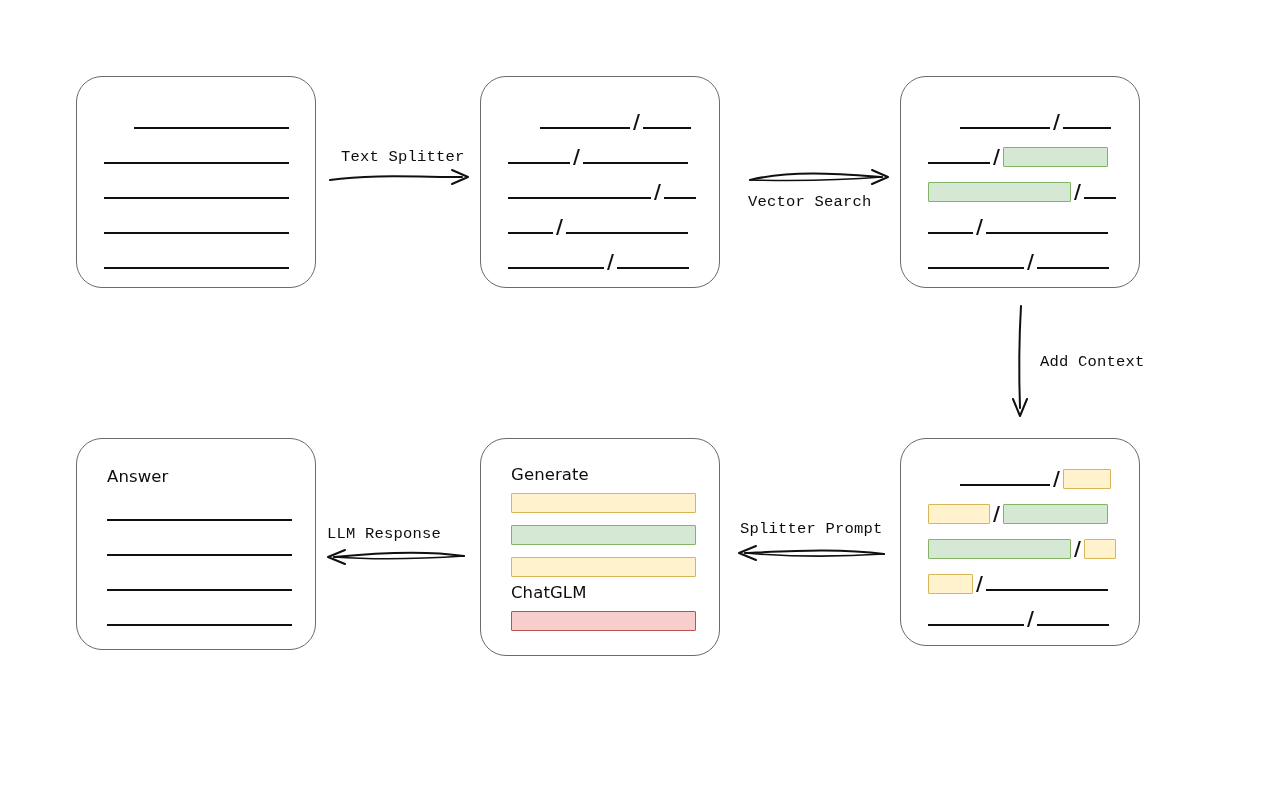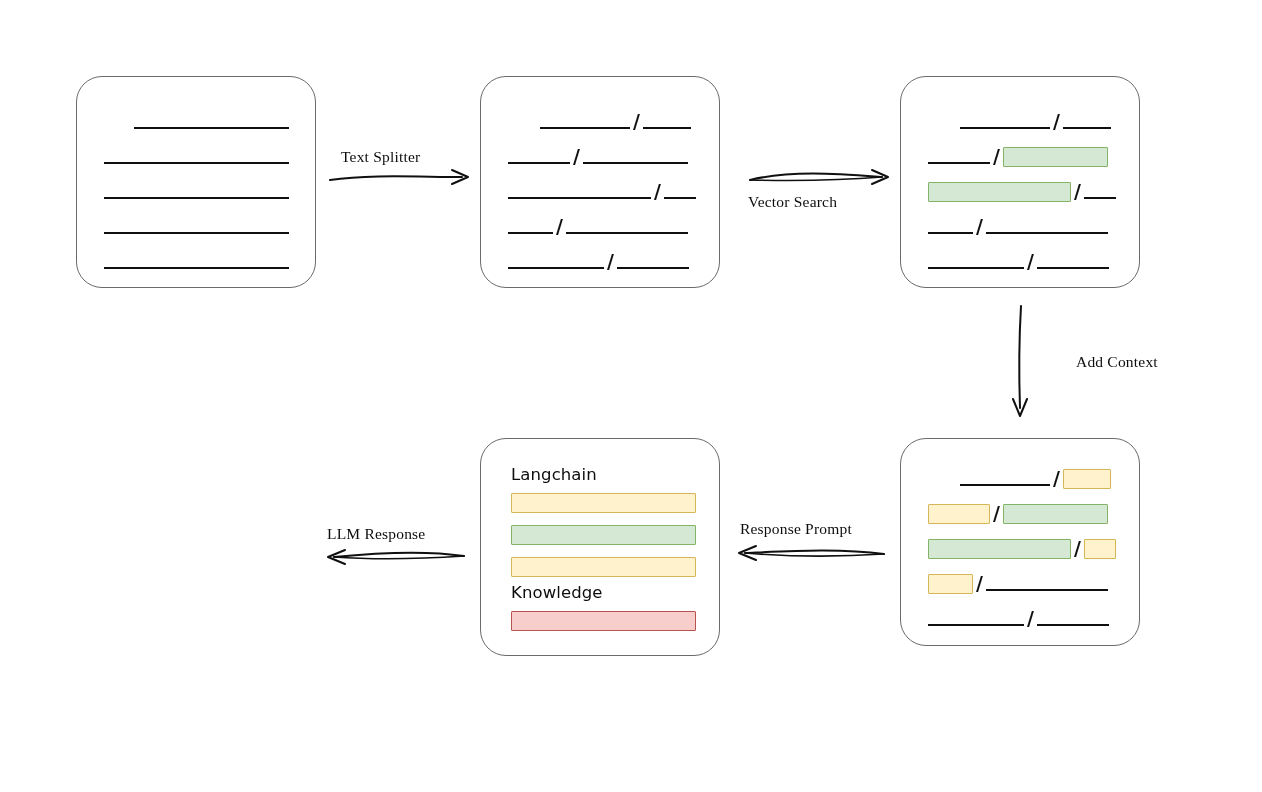--- a/index.html
+++ b/index.html
@@ -84,21 +84,21 @@
     font-family: "DejaVu Sans", sans-serif;
     font-size: 16.5px;
     color: #0d0d0d;
     letter-spacing: .1px;
     white-space: nowrap;
   }
 
   
   .edge-label {
     position: absolute;
-    font-family: Liberation Serif, serif;
+    font-family: Liberation Mono, monospace;
     font-size: 15.5px;
     color: #0d0d0d;
     white-space: nowrap;
     letter-spacing: .2px;
   }
 
   
   .credit {
     position: absolute;
     font-family: "DejaVu Sans", sans-serif;
@@ -229,24 +229,41 @@
           <span class="seg line" style="width: 122px;"></span>
         </div>
         <div class="row" style="top: 178px; left: 27px; right: auto;">
           <span class="seg line" style="width: 96px;"></span>
           <span class="slash">/</span>
           <span class="seg line" style="width: 72px;"></span>
         </div>
       </div>
   </div>
 
+  <div class="card" id="card-answer" style="left:76px; top:438px; width:240px; height:212px;">
+    <div class="card-label" style="left:30px; top:28px;">Answer</div>
+    <div class="card-inner">
+        <div class="row" style="top: 68px; left: 30px; right: auto;">
+          <span class="seg line" style="width: 185px;"></span>
+        </div>
+        <div class="row" style="top: 103px; left: 30px; right: auto;">
+          <span class="seg line" style="width: 185px;"></span>
+        </div>
+        <div class="row" style="top: 138px; left: 30px; right: auto;">
+          <span class="seg line" style="width: 185px;"></span>
+        </div>
+        <div class="row" style="top: 173px; left: 30px; right: auto;">
+          <span class="seg line" style="width: 185px;"></span>
+        </div>
+      </div>
+  </div>
 
   <div class="card" id="card-prompt" style="left:480px; top:438px; width:240px; height:218px;">
-    <div class="card-label" style="left:30px; top:26px;">Langchain</div>
-    <div class="card-label" style="left:30px; top:144px;">Knowledge</div>
+    <div class="card-label" style="left:30px; top:26px;">Generate</div>
+    <div class="card-label" style="left:30px; top:144px;">ChatGLM</div>
     <div class="card-inner">
         <div class="row" style="top: 57px; left: 30px; right: auto;">
           <span class="seg chip yellow" style="width: 185px;"></span>
         </div>
         <div class="row" style="top: 89px; left: 30px; right: auto;">
           <span class="seg chip green" style="width: 185px;"></span>
         </div>
         <div class="row" style="top: 121px; left: 30px; right: auto;">
           <span class="seg chip yellow" style="width: 185px;"></span>
         </div>
@@ -284,18 +301,18 @@
         <div class="row" style="top: 173px; left: 27px; right: auto;">
           <span class="seg line" style="width: 96px;"></span>
           <span class="slash">/</span>
           <span class="seg line" style="width: 72px;"></span>
         </div>
       </div>
   </div>
 
   <div class="edge-label" style="left:341px; top:148px;">Text Splitter</div>
   <div class="edge-label" style="left:748px; top:148px;margin-top:45px;">Vector Search</div>
-  <div class="edge-label" style="left:1076px; top:353px;">Add Context</div>
-  <div class="edge-label" style="left:740px; top:520px;">Response Prompt</div>
+  <div class="edge-label" style="left:1040px; top:353px;">Add Context</div>
+  <div class="edge-label" style="left:740px; top:520px;">Splitter Prompt</div>
   <div class="edge-label" style="left:327px; top:525px;text-align:right;">LLM Response</div>
 
 
 </div>
 
 </body></html>

